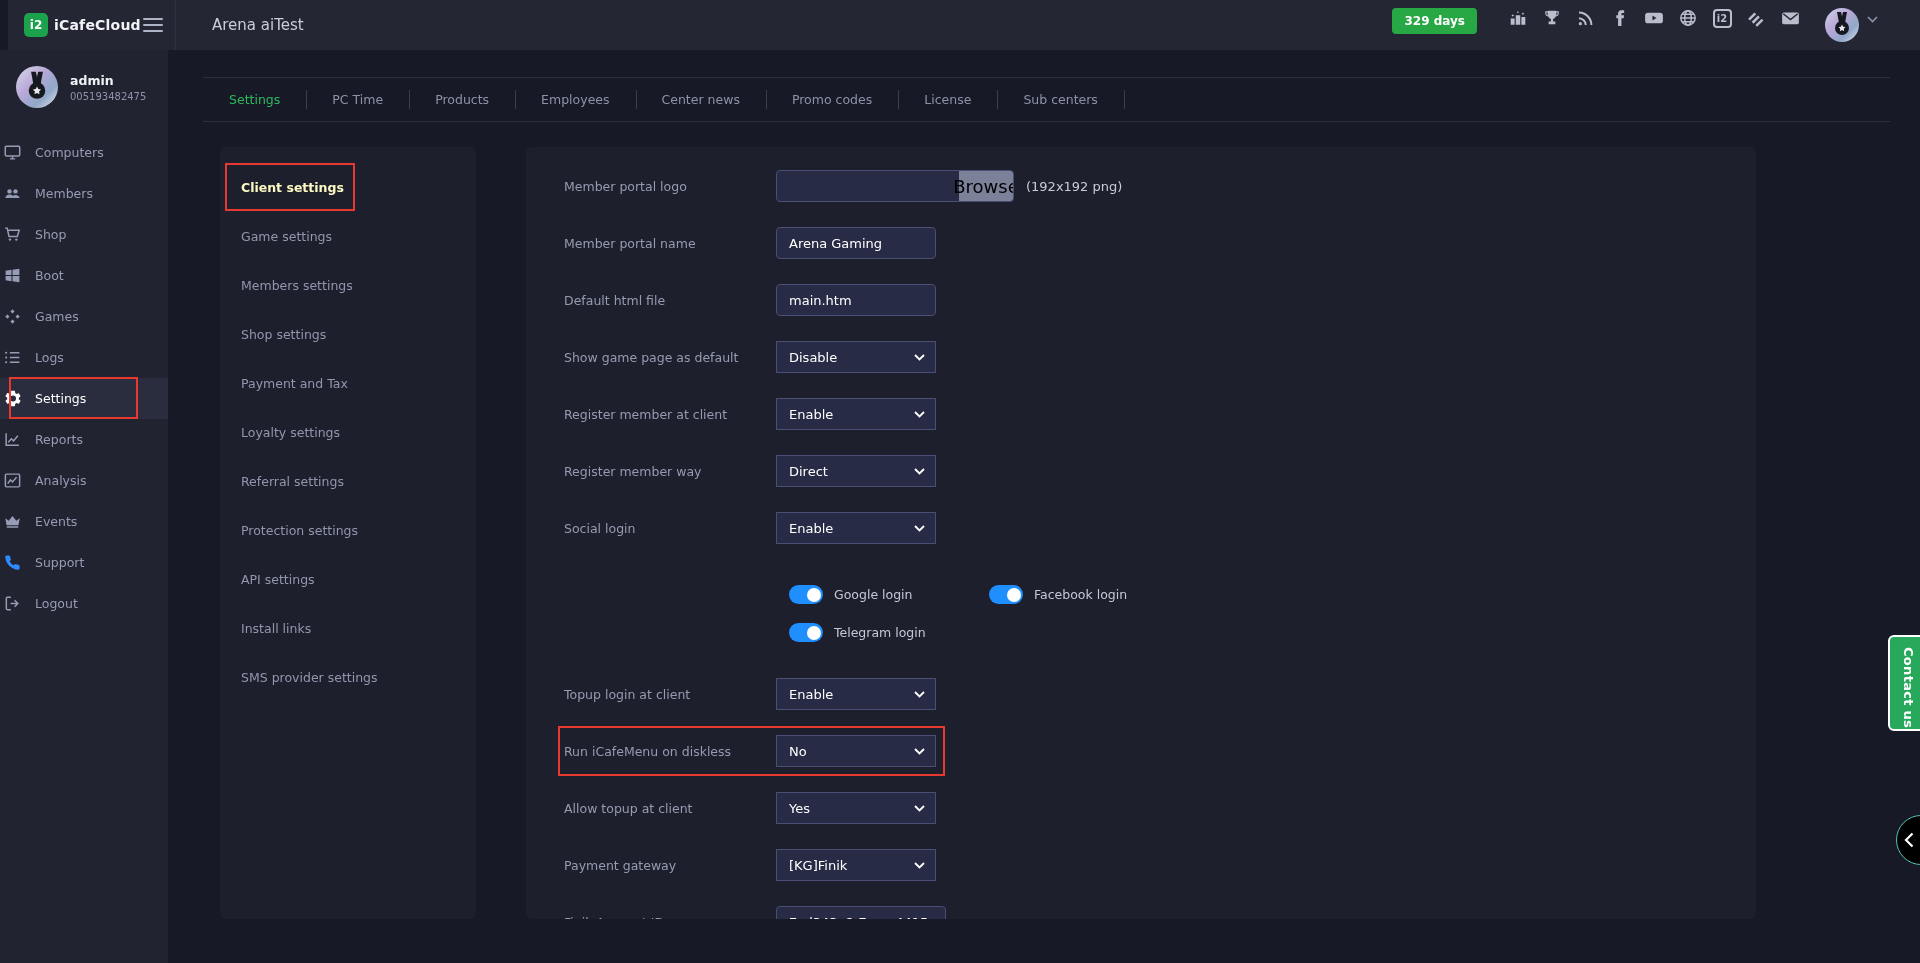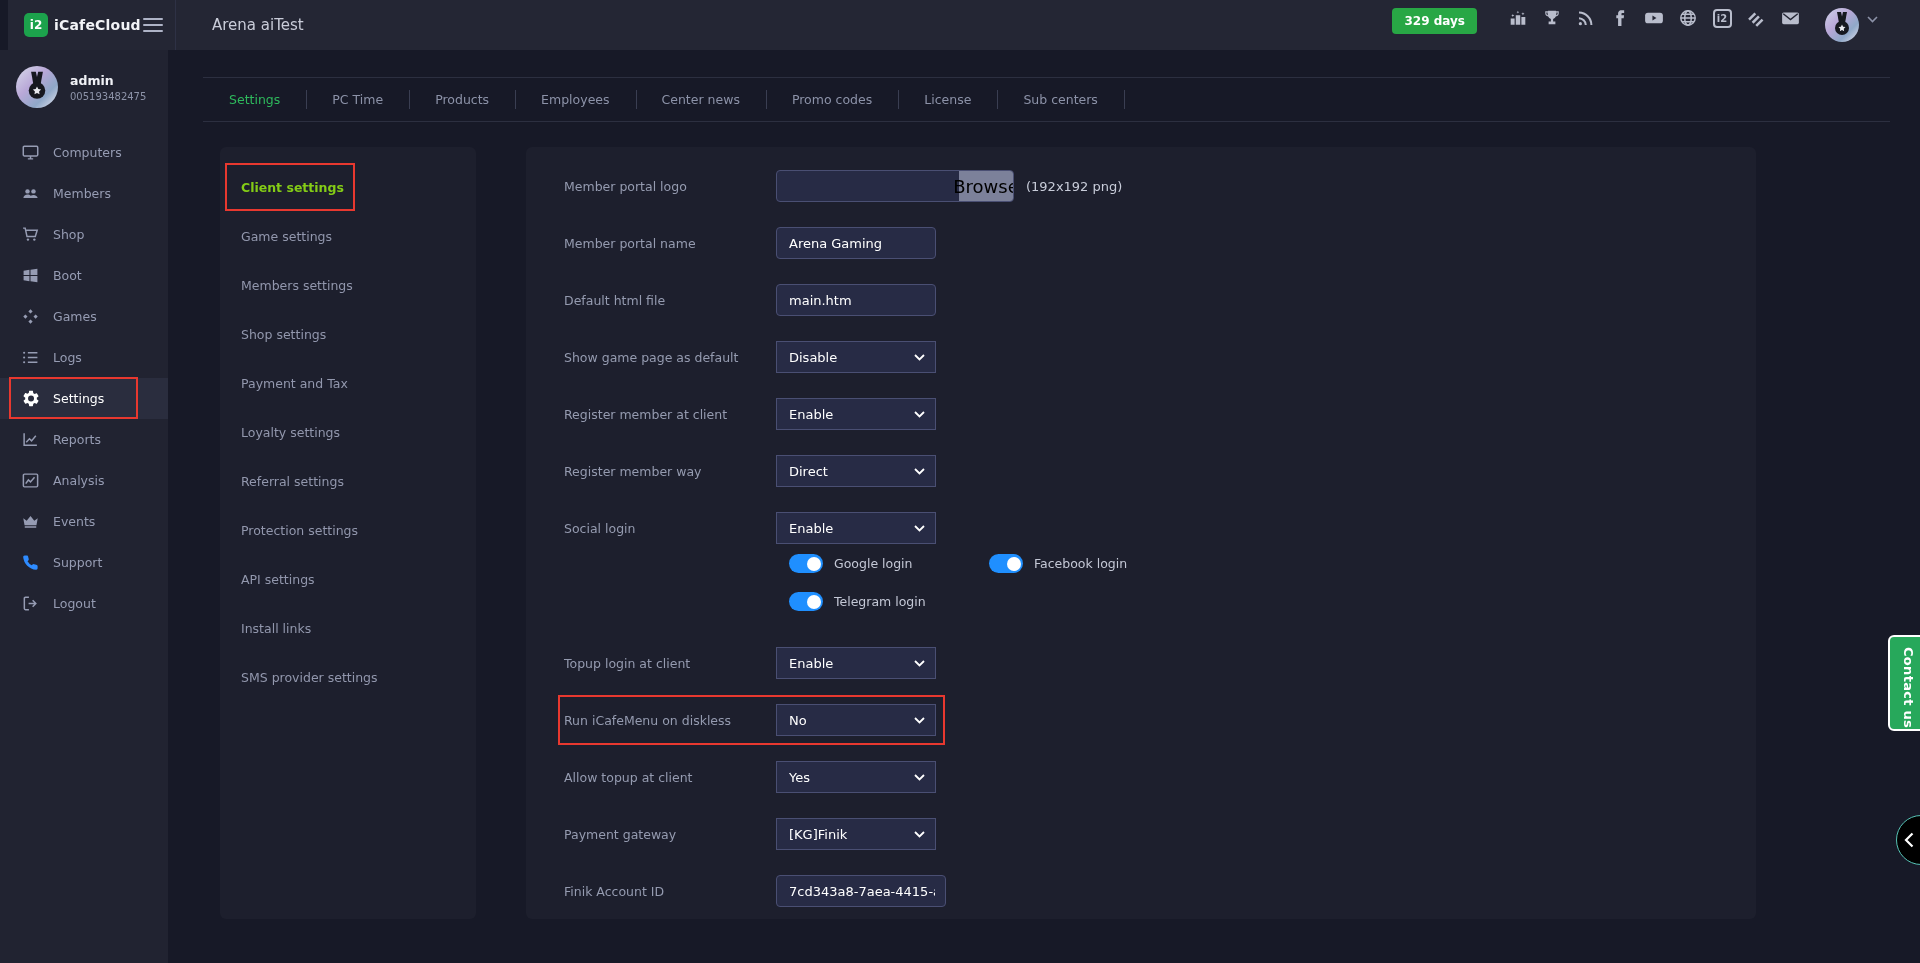--- a/index.html
+++ b/index.html
@@ -55,21 +55,21 @@
     width:42px; height:42px; border-radius:50%;
     background:linear-gradient(135deg,#d8dcea 0%,#b9a8d8 40%,#8fa8c8 70%,#ece8f2 100%);
     position:relative; overflow:hidden; flex:0 0 auto;
   }
   .user-avatar svg { position:absolute; left:50%; top:50%; transform:translate(-50%,-50%); }
   .user-meta { margin-left:12px; min-width:0; }
   .user-name { font-size:12.5px; font-weight:bold; color:#f0f1f6; }
   .user-id { font-size:10px; color:#8d93a8; margin-top:3px; }
   .nav { margin-top:10px; position:relative; }
   .nav-item {
-    height:41px; display:flex; align-items:center; padding-left:22px;
+    height:41px; display:flex; align-items:center; padding-left:4px;
     color:#969cb3; font-size:12.5px; cursor:pointer; position:relative;
   }
   .nav-item .nicon { width:17px; height:17px; margin-right:14px; display:flex; align-items:center; justify-content:center; }
   .nav-item.active { background:#2a2d3e; color:#ffffff; }
   .nav-item.active .nicon svg path, .nav-item.active .nicon svg { fill:#fff; }
   .anno { position:absolute; border:2px solid #e8382f; pointer-events:none; z-index:30; }
   
   .tabstrip {
     position:absolute; left:203px; top:77px; width:1687px; z-index:5;
     border-top:1px solid #2c2f40;
@@ -88,21 +88,21 @@
   }
   
   .submenu-panel {
     position:absolute; left:220px; top:147px; width:256px; height:772px;
     background:#1d1f2d; border-radius:6px; padding-top:16px; z-index:5;
   }
   .submenu-item {
     height:49px; display:flex; align-items:center; padding-left:21px;
     font-size:12.5px; color:#9297ad; cursor:pointer;
   }
-  .submenu-item.active { color:#84cc16; font-weight:bold; }
+  .submenu-item.active { color:#fef9c3; font-weight:bold; }
   .form-panel {
     position:absolute; left:526px; top:147px; width:1230px; height:772px;
     background:#1d1f2d; border-radius:6px; overflow:hidden; z-index:5;
     padding-left:38px;
   }
   .form-row { display:flex; align-items:center; height:32px; margin-top:25px; position:relative; }
   .form-row:first-child { margin-top:23px; }
   .f-label { width:212px; font-size:12.5px; color:#959bb0; flex:0 0 auto; }
   .t-input {
     width:160px; height:32px; background:#272b45; border:1px solid #4a4f73; border-radius:4px;
@@ -118,21 +118,21 @@
   .filewrap { display:flex; align-items:center; }
   .file-field {
     width:238px; height:32px; background:#272b45; border:1px solid #4a4f73; border-radius:4px;
     display:flex; overflow:hidden; cursor:pointer;
   }
   .file-btn {
     margin-left:auto; width:54px; height:100%; background:#7c819a; color:#000000;
     font-size:18px; display:flex; align-items:center; justify-content:center;
   }
   .file-hint { font-size:13px; color:#c8ccd9; margin-left:12px; }
-  .toggles-block { margin-top:8px; height:70px; position:relative; }
+  .toggles-block { margin-top:39px; height:70px; position:relative; }
   .toggle-item { position:absolute; display:flex; align-items:center; cursor:pointer; }
   .tg-google { left:225px; top:2px; }
   .tg-facebook { left:425px; top:2px; }
   .tg-telegram { left:225px; top:40px; }
   .switch {
     width:34px; height:19px; border-radius:10px; background:#1f8fff; position:relative; flex:0 0 auto;
   }
   .switch::after {
     content:""; position:absolute; right:2.5px; top:2.5px; width:14px; height:14px;
     border-radius:50%; background:#fff;

